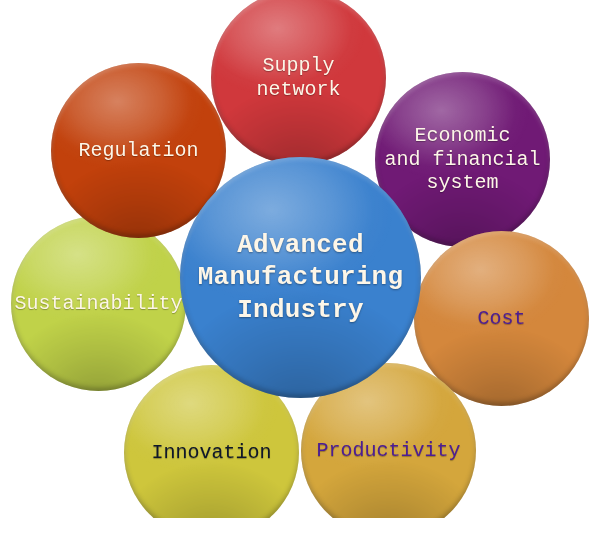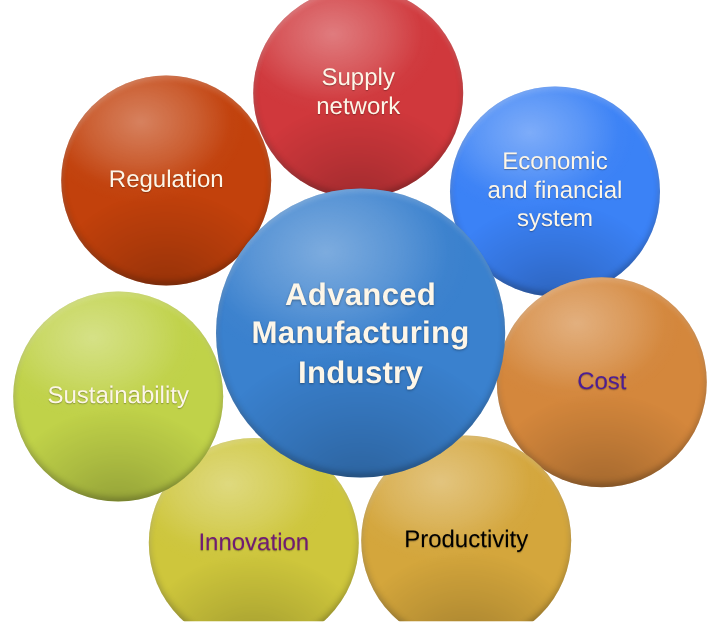--- a/index.html
+++ b/index.html
@@ -7,21 +7,21 @@
     margin: 0;
     padding: 0;
     background: #ffffff;
   }
   #canvas {
     position: relative;
     width: 600px;
     height: 518px;
     background: #ffffff;
     overflow: hidden;
-    font-family: Liberation Sans, sans-serif;
+    font-family: Liberation Mono, monospace;
   }
 
   .node {
     position: absolute;
     border-radius: 50%;
     display: flex;
     align-items: center;
     justify-content: center;
     text-align: center;
     box-sizing: border-box;
@@ -88,50 +88,50 @@
     line-height: 1.25;
     text-shadow: 0 1px 2px rgba(0,0,0,0.35);
   }
 
   
   #node-supply-network     { left: 211px; top:  -10px; }
   #node-economic-financial { left: 375px; top:   72px; }
   #node-cost               { left: 414px; top:  231px; }
   #node-productivity       { left: 301px; top:  363px; }
   #node-innovation         { left: 124px; top:  365px; }
-  #node-sustainability     { left:  11px; top:  243px; }
+  #node-sustainability     { left:  11px; top:  216px; }
   #node-regulation         { left:  51px; top:   63px; }
   #node-hub                { left: 180px; top:  157px; }
 </style>
 </head>
 <body style="background: rgb(255, 255, 255);">
 
 <div id="canvas" style="background: rgb(255, 255, 255);">
 
   <div class="node petal" id="node-supply-network" style="background-color: rgb(208, 56, 60);">
     <span class="node-label" style="color: rgb(253, 246, 232);">Supply
 network</span>
   </div>
 
-  <div class="node petal" id="node-economic-financial" style="background-color: #3b82f6;">
+  <div class="node petal" id="node-economic-financial" style="background-color: #701a75;">
     <span class="node-label" style="color: rgb(253, 246, 232);">Economic
 and financial
 system</span>
   </div>
 
   <div class="node petal" id="node-cost" style="background-color: rgb(212, 135, 60);">
     <span class="node-label" style="color: #4c1d95;">Cost</span>
   </div>
 
   <div class="node petal" id="node-productivity" style="background-color: rgb(212, 166, 60);">
-    <span class="node-label" style="color: #000000;">Productivity</span>
+    <span class="node-label" style="color: #4c1d95;">Productivity</span>
   </div>
 
   <div class="node petal" id="node-innovation" style="background-color: rgb(206, 198, 60);">
-    <span class="node-label" style="color: #701a75; text-align: center;">Innovation</span>
+    <span class="node-label" style="color: #0f172a; text-align: center;">Innovation</span>
   </div>
 
   <div class="node petal" id="node-sustainability" style="background-color: rgb(192, 210, 73);">
     <span class="node-label" style="color: rgb(253, 246, 232);">Sustainability</span>
   </div>
 
   <div class="node petal" id="node-regulation" style="background-color: #c2410c;">
     <span class="node-label" style="color: rgb(253, 246, 232);">Regulation</span>
   </div>
 

